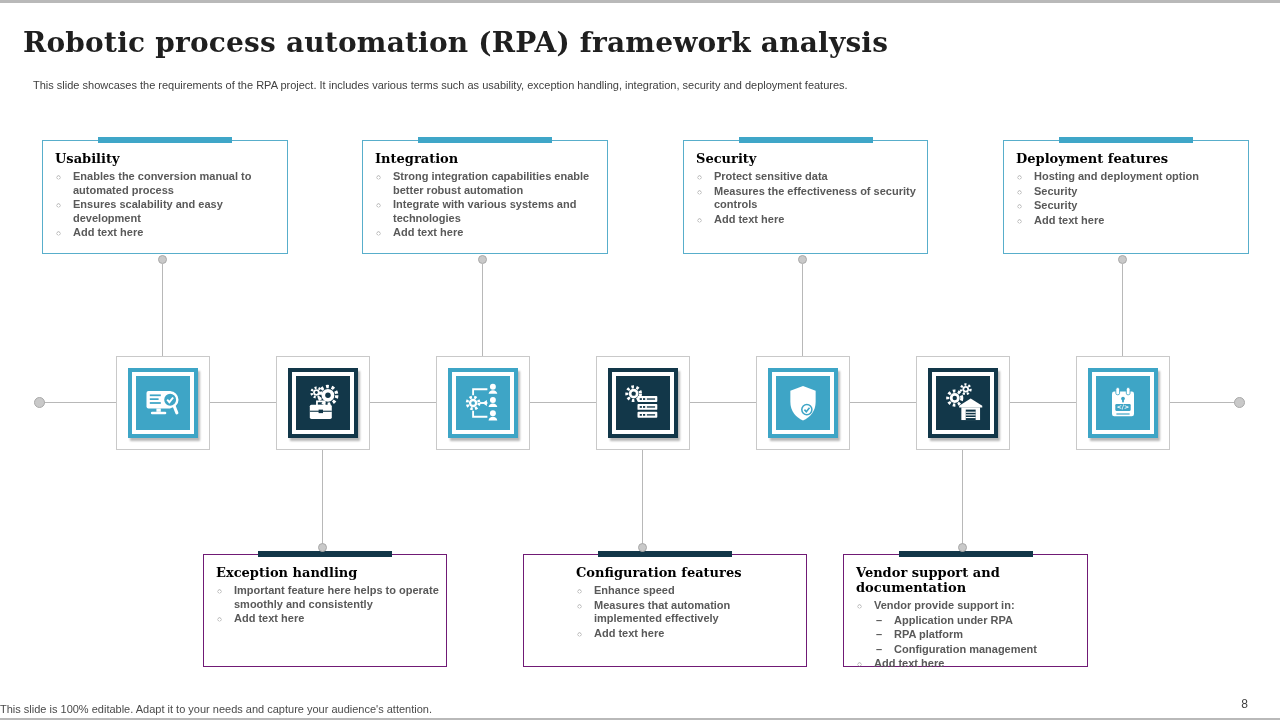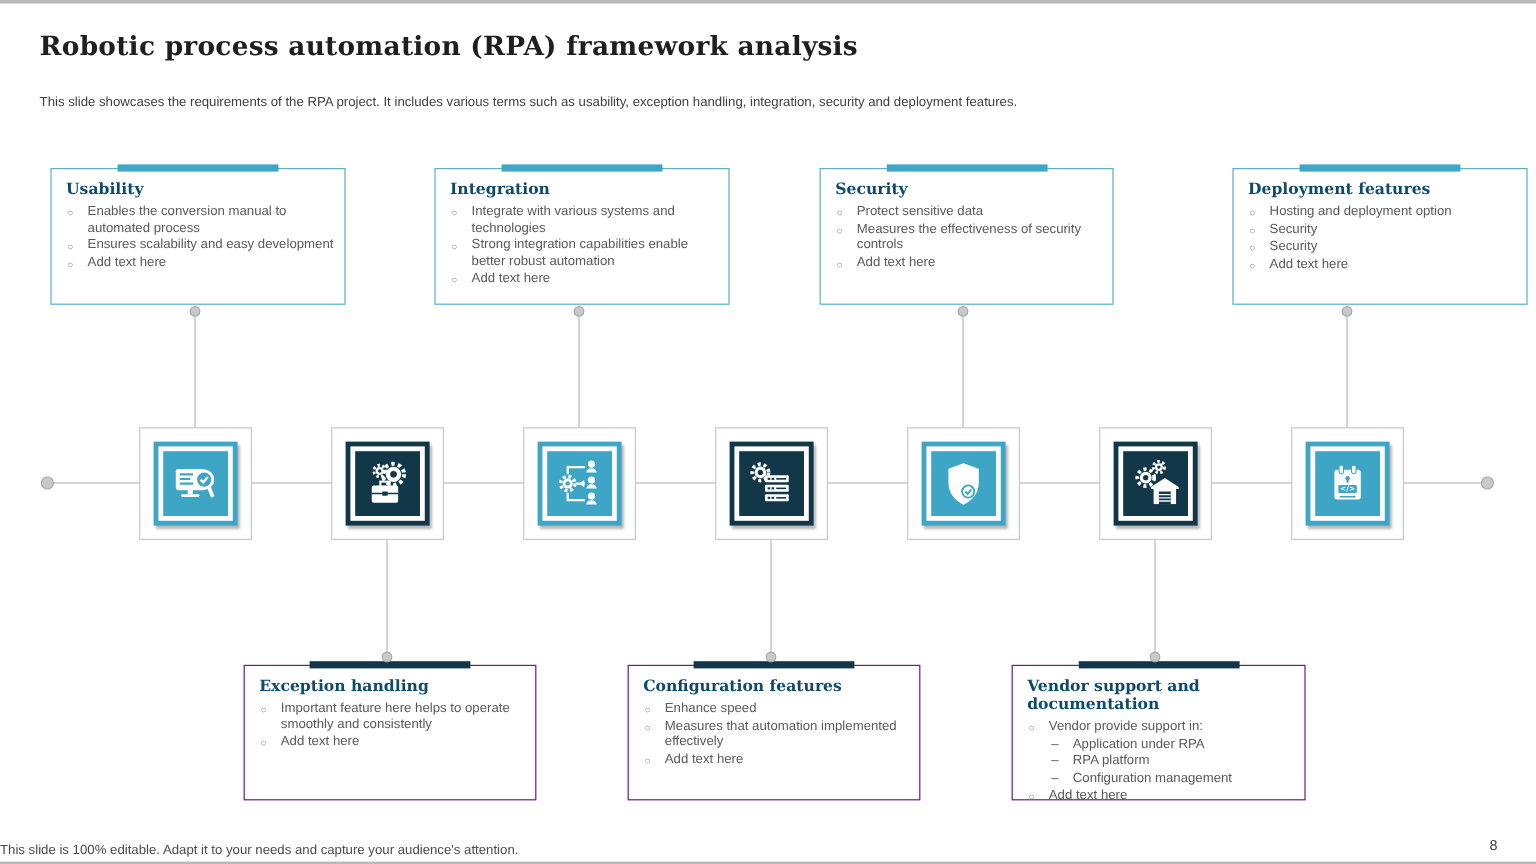--- a/index.html
+++ b/index.html
@@ -2,35 +2,35 @@
 <html><head>
 <meta charset="utf-8">
 <style>
   html,body{margin:0;padding:0;background:#ffffff;}
   #slide{position:relative;width:1280px;height:720px;background:#ffffff;overflow:hidden;
          font-family:"Liberation Sans",sans-serif;}
   .edge{position:absolute;left:0;width:1280px;background:#b9b9b9;}
   .edge.top{top:0;height:3px;}
   .edge.bottom{bottom:0;height:2px;}
 
-  .title{position:absolute;left:33px;top:26px;width:1100px;
-         font-family:"DejaVu Serif",serif;font-weight:700;font-size:22px;color:#1f1f1f;
+  .title{position:absolute;left:23px;top:26px;width:1100px;
+         font-family:"DejaVu Serif",serif;font-weight:700;font-size:28px;color:#1f1f1f;
          letter-spacing:0.2px;}
   .subtitle{position:absolute;left:33px;top:79px;width:1150px;font-size:11px;color:#404040;}
 
   
   .card{position:absolute;background:#fff;height:112px;}
   .card.toprow{border:1px solid #58aecb;top:140px;}
   .card.bottomrow{border:1px solid #701a75;top:554px;height:111px;}
   .accent{position:absolute;top:-4px;left:50%;width:134px;height:6px;margin-left:-67px;}
   .accent.teal{background:#3fa6c8;}
   .accent.navy{background:#123749;}
   .card h3{margin:10px 12px 4px 12px;font-family:"DejaVu Serif",serif;font-weight:700;
-           font-size:13px;color:#0c4a6e;}
-  .card ul{margin:0 6px 0 8px;padding:0;list-style:none;}
+           font-size:13px;color:#000000;}
+  .card ul{margin:0 6px 0 8px;padding:0;list-style:none;font-weight:bold;}
   .card li{position:relative;padding-left:22px;font-size:11px;line-height:13.5px;
            color:#595959;margin-bottom:1px;}
   .card li::before{content:"\25CB";position:absolute;left:5px;top:1px;font-size:8.5px;color:#8c8c8c;}
   .card li.sub{padding-left:42px;}
   .card li.sub::before{content:"\2013";left:24px;top:0;font-size:11px;color:#595959;}
 
   
   .hline{position:absolute;left:40px;top:402px;width:1200px;height:1px;background:#b8b8b8;}
   .vline{position:absolute;width:1px;background:#b8b8b8;}
   .dot{position:absolute;width:9px;height:9px;border-radius:50%;
@@ -68,57 +68,57 @@
       <li>Enables the conversion manual to automated process</li>
       <li>Ensures scalability and easy development</li>
       <li>Add text here</li>
     </ul>
   </div>
 
   <div class="card toprow" style="left:362px;width:244px;">
     <div class="accent teal"></div>
     <h3>Integration</h3>
     <ul>
+      <li>Strong integration capabilities enable better robust automation</li>
       <li>Integrate with various systems and technologies</li>
-      <li>Strong integration capabilities enable better robust automation</li>
       <li>Add text here</li>
     </ul>
   </div>
 
   <div class="card toprow" style="left:683px;width:243px;">
     <div class="accent teal"></div>
     <h3>Security</h3>
     <ul>
       <li>Protect sensitive data</li>
       <li>Measures the effectiveness of security controls</li>
       <li>Add text here</li>
     </ul>
   </div>
 
-  <div class="card toprow" style="left:1003px;width:244px;margin-left:24px;">
+  <div class="card toprow" style="left:1003px;width:244px;">
     <div class="accent teal"></div>
     <h3>Deployment features</h3>
     <ul>
       <li>Hosting and deployment option</li>
       <li>Security</li>
       <li>Security</li>
       <li>Add text here</li>
     </ul>
   </div>
 
   <div class="card bottomrow" style="left:203px;width:242px;">
     <div class="accent navy"></div>
     <h3>Exception handling</h3>
     <ul>
       <li>Important feature here helps to operate  smoothly and consistently</li>
       <li>Add text here</li>
     </ul>
   </div>
 
-  <div class="card bottomrow" style="left:523px;width:242px;">
+  <div class="card bottomrow" style="left:523px;width:242px;padding-left:40px;">
     <div class="accent navy"></div>
     <h3>Configuration features</h3>
     <ul>
       <li>Enhance speed</li>
       <li>Measures that automation implemented effectively</li>
       <li>Add text here</li>
     </ul>
   </div>
 
   <div class="card bottomrow" style="left:843px;width:243px;">

